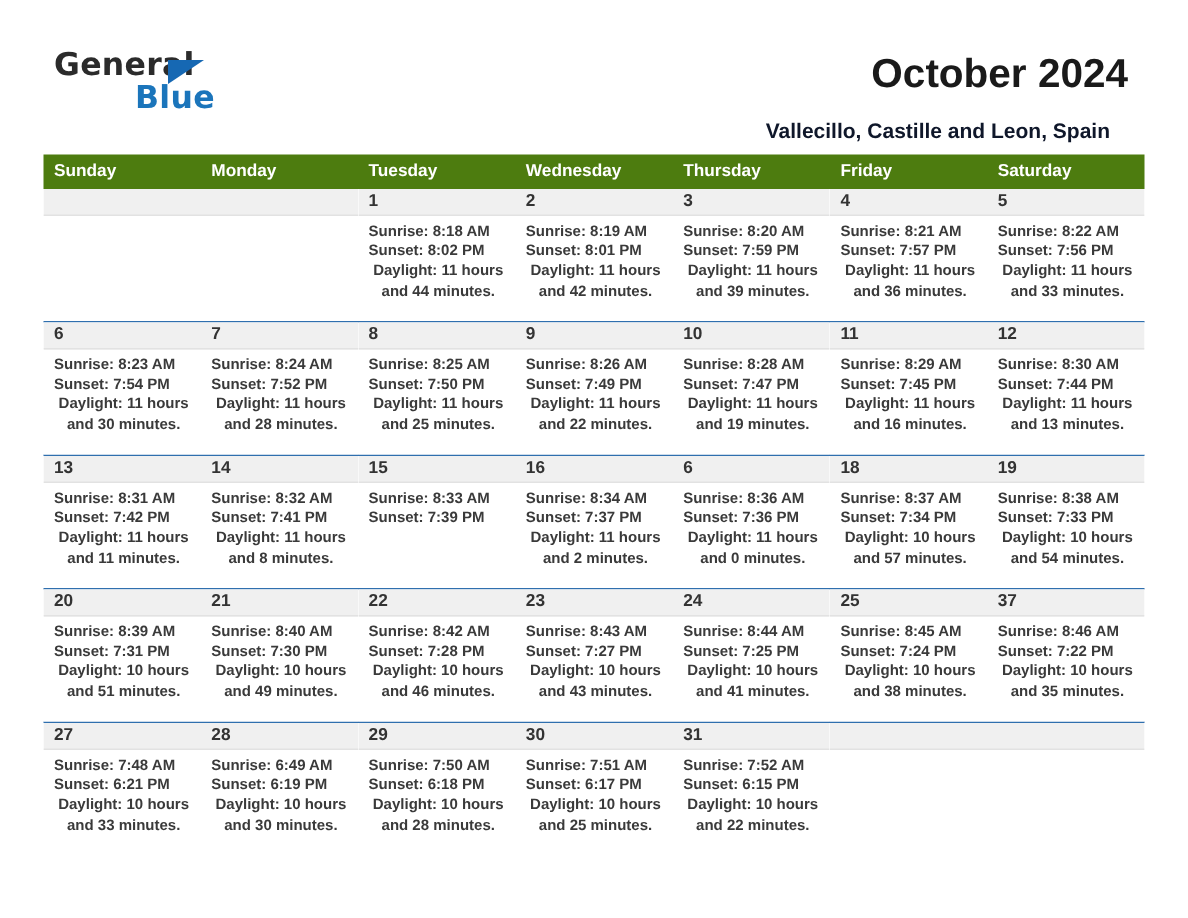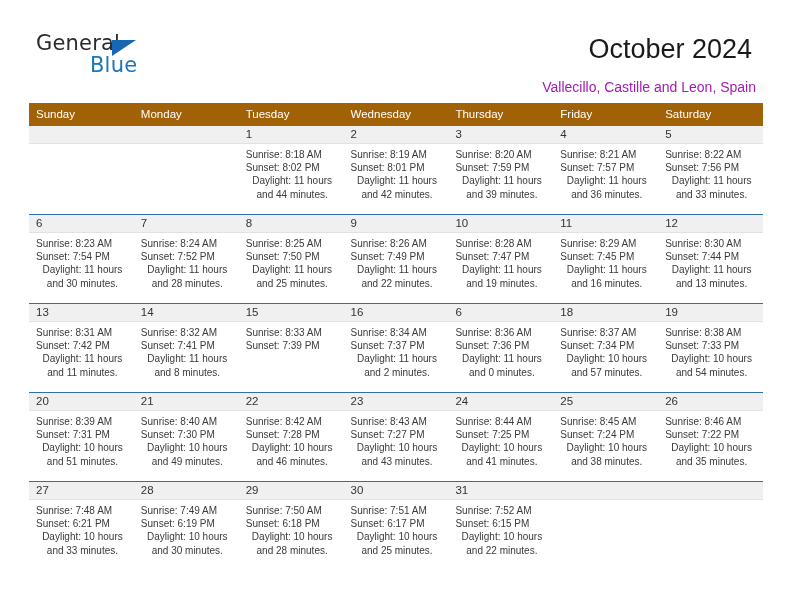--- a/index.html
+++ b/index.html
@@ -12,20 +12,21 @@
     background: #ffffff;
     font-family: "Liberation Sans", sans-serif;
     color: #333333;
     overflow: hidden;
   }
   .page {
     position: relative;
     width: 792px;
     height: 566px;
     box-sizing: border-box;
+    font-weight: bold;
   }
 
   
   .header {
     position: absolute;
     left: 0;
     top: 0;
     width: 792px;
     height: 100px;
   }
@@ -67,38 +68,38 @@
     position: absolute;
     right: 40px;
     top: 34px;
     font-size: 27px;
     color: #1a1a1a;
     text-align: right;
     white-space: nowrap;
   }
   .subtitle {
     position: absolute;
-    right: 36px;
+    right: 52px;
     top: 79px;
     font-size: 14px;
-    color: #a21caf;
+    color: #0f172a;
     text-align: right;
     white-space: nowrap;
   }
 
   
   .calendar {
     position: absolute;
     left: 29px;
     top: 103px;
     width: 734px;
   }
   .weekday-row {
     display: flex;
-    background: #a16207;
+    background: #4d7c0f;
     height: 23px;
   }
   .weekday {
     flex: 1 1 0;
     color: #ffffff;
     font-size: 11.5px;
     line-height: 23px;
     padding-left: 7px;
     box-sizing: border-box;
     white-space: nowrap;
@@ -379,41 +380,41 @@
           </div>
           <div class="day">
             <div class="day-number">25</div>
             <div class="day-info">
               <div>Sunrise: 8:45 AM</div>
               <div>Sunset: 7:24 PM</div>
               <div class="wrap">Daylight: 10 hours and 38 minutes.</div>
             </div>
           </div>
           <div class="day">
-            <div class="day-number">26</div>
+            <div class="day-number">37</div>
             <div class="day-info">
               <div>Sunrise: 8:46 AM</div>
               <div>Sunset: 7:22 PM</div>
               <div class="wrap">Daylight: 10 hours and 35 minutes.</div>
             </div>
           </div>
         </div>
         <div class="week">
           <div class="day">
             <div class="day-number">27</div>
             <div class="day-info">
               <div>Sunrise: 7:48 AM</div>
               <div>Sunset: 6:21 PM</div>
               <div class="wrap">Daylight: 10 hours and 33 minutes.</div>
             </div>
           </div>
           <div class="day">
             <div class="day-number">28</div>
             <div class="day-info">
-              <div>Sunrise: 7:49 AM</div>
+              <div>Sunrise: 6:49 AM</div>
               <div>Sunset: 6:19 PM</div>
               <div class="wrap">Daylight: 10 hours and 30 minutes.</div>
             </div>
           </div>
           <div class="day">
             <div class="day-number">29</div>
             <div class="day-info">
               <div>Sunrise: 7:50 AM</div>
               <div>Sunset: 6:18 PM</div>
               <div class="wrap">Daylight: 10 hours and 28 minutes.</div>

